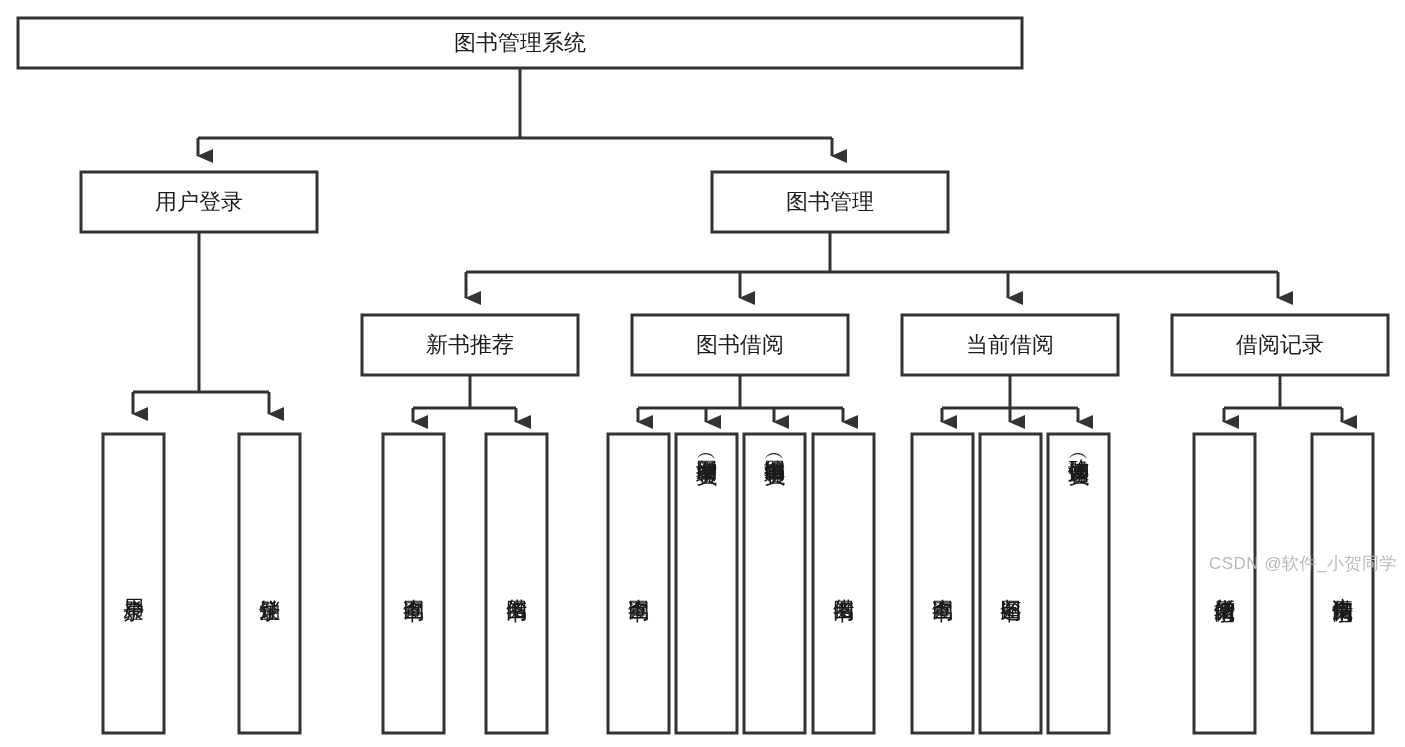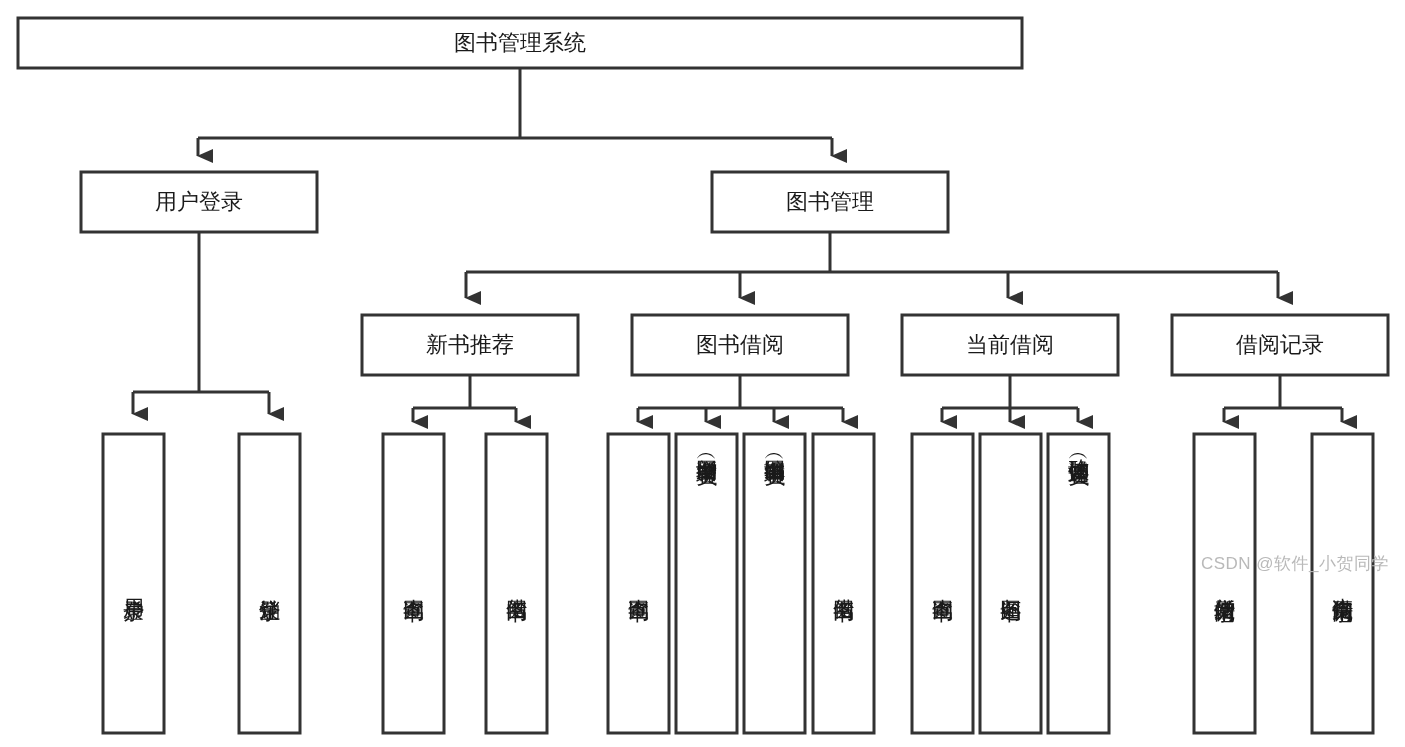--- a/index.html
+++ b/index.html
@@ -63,21 +63,21 @@
     font-family: "Liberation Sans", "DejaVu Sans", sans-serif;
     font-size: 21px;
     line-height: 1.06;
     color: #1a1a1a;
     letter-spacing: 1px;
     white-space: nowrap;
     text-align: center;
   }
   .watermark {
     position: absolute;
-    right: 16px;
+    right: 8px;
     bottom: 4px;
     font-family: "Liberation Sans", "DejaVu Sans", sans-serif;
     font-size: 17px;
     color: #b9b9b9;
     letter-spacing: 0.5px;
     white-space: nowrap;
     pointer-events: none;
   }
 </style>
 </head>

